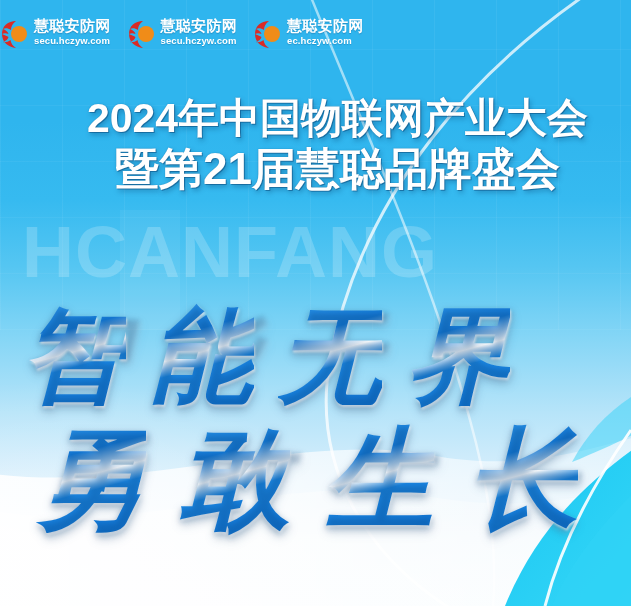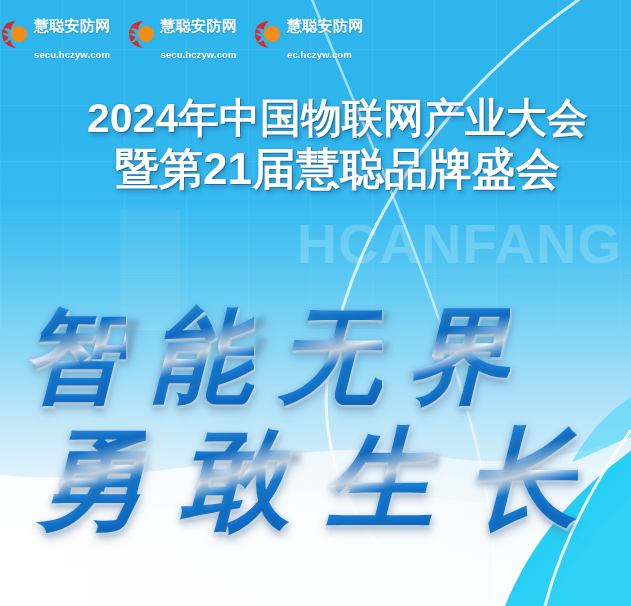--- a/index.html
+++ b/index.html
@@ -33,25 +33,25 @@
   }
 
   
   .bg-layer{ position:absolute; left:0; top:0; width:631px; height:606px; pointer-events:none; }
 
   
   .watermark{
     position:absolute;
     left:22px; top:216px;
     width:600px;
-    font-size:56px;
+    font-size:72px;
     font-weight:bold;
     letter-spacing:1px;
     color:rgba(255,255,255,.20);
-    text-align:right;
+    text-align:left;
     line-height:1;
     user-select:none;
     white-space:nowrap;
   }
 
   
   .logo-bar{
     position:absolute; left:0; top:18px; width:631px;
     display:flex; justify-content:flex-start; align-items:flex-start; gap:16px;
   }
@@ -59,21 +59,21 @@
   .logo-mark{ position:relative; width:30px; height:30px; flex:0 0 30px; margin-top:1px; }
   .logo-mark svg{ display:block; width:30px; height:30px; }
   .logo-txt{ display:flex; flex-direction:column; }
   .logo-cn{
     font-size:15px; font-weight:bold; color:#ffffff; line-height:16px;
     letter-spacing:.3px; white-space:nowrap;
     text-shadow:0 1px 1px rgba(0,60,110,.30);
   }
   .logo-url{
     font-size:9.5px; font-weight:bold; color:#ffffff; line-height:12px;
-    letter-spacing:.1px; white-space:nowrap; margin-top:15px;
+    letter-spacing:.1px; white-space:nowrap; margin-top:1px;
     text-shadow:0 1px 1px rgba(0,60,110,.25);
   }
 
   
   .title-block{
     position:absolute; left:0; top:92px; width:631px; text-align:center;
   }
   .title-line{
     font-size:41px;
     font-weight:bold;

